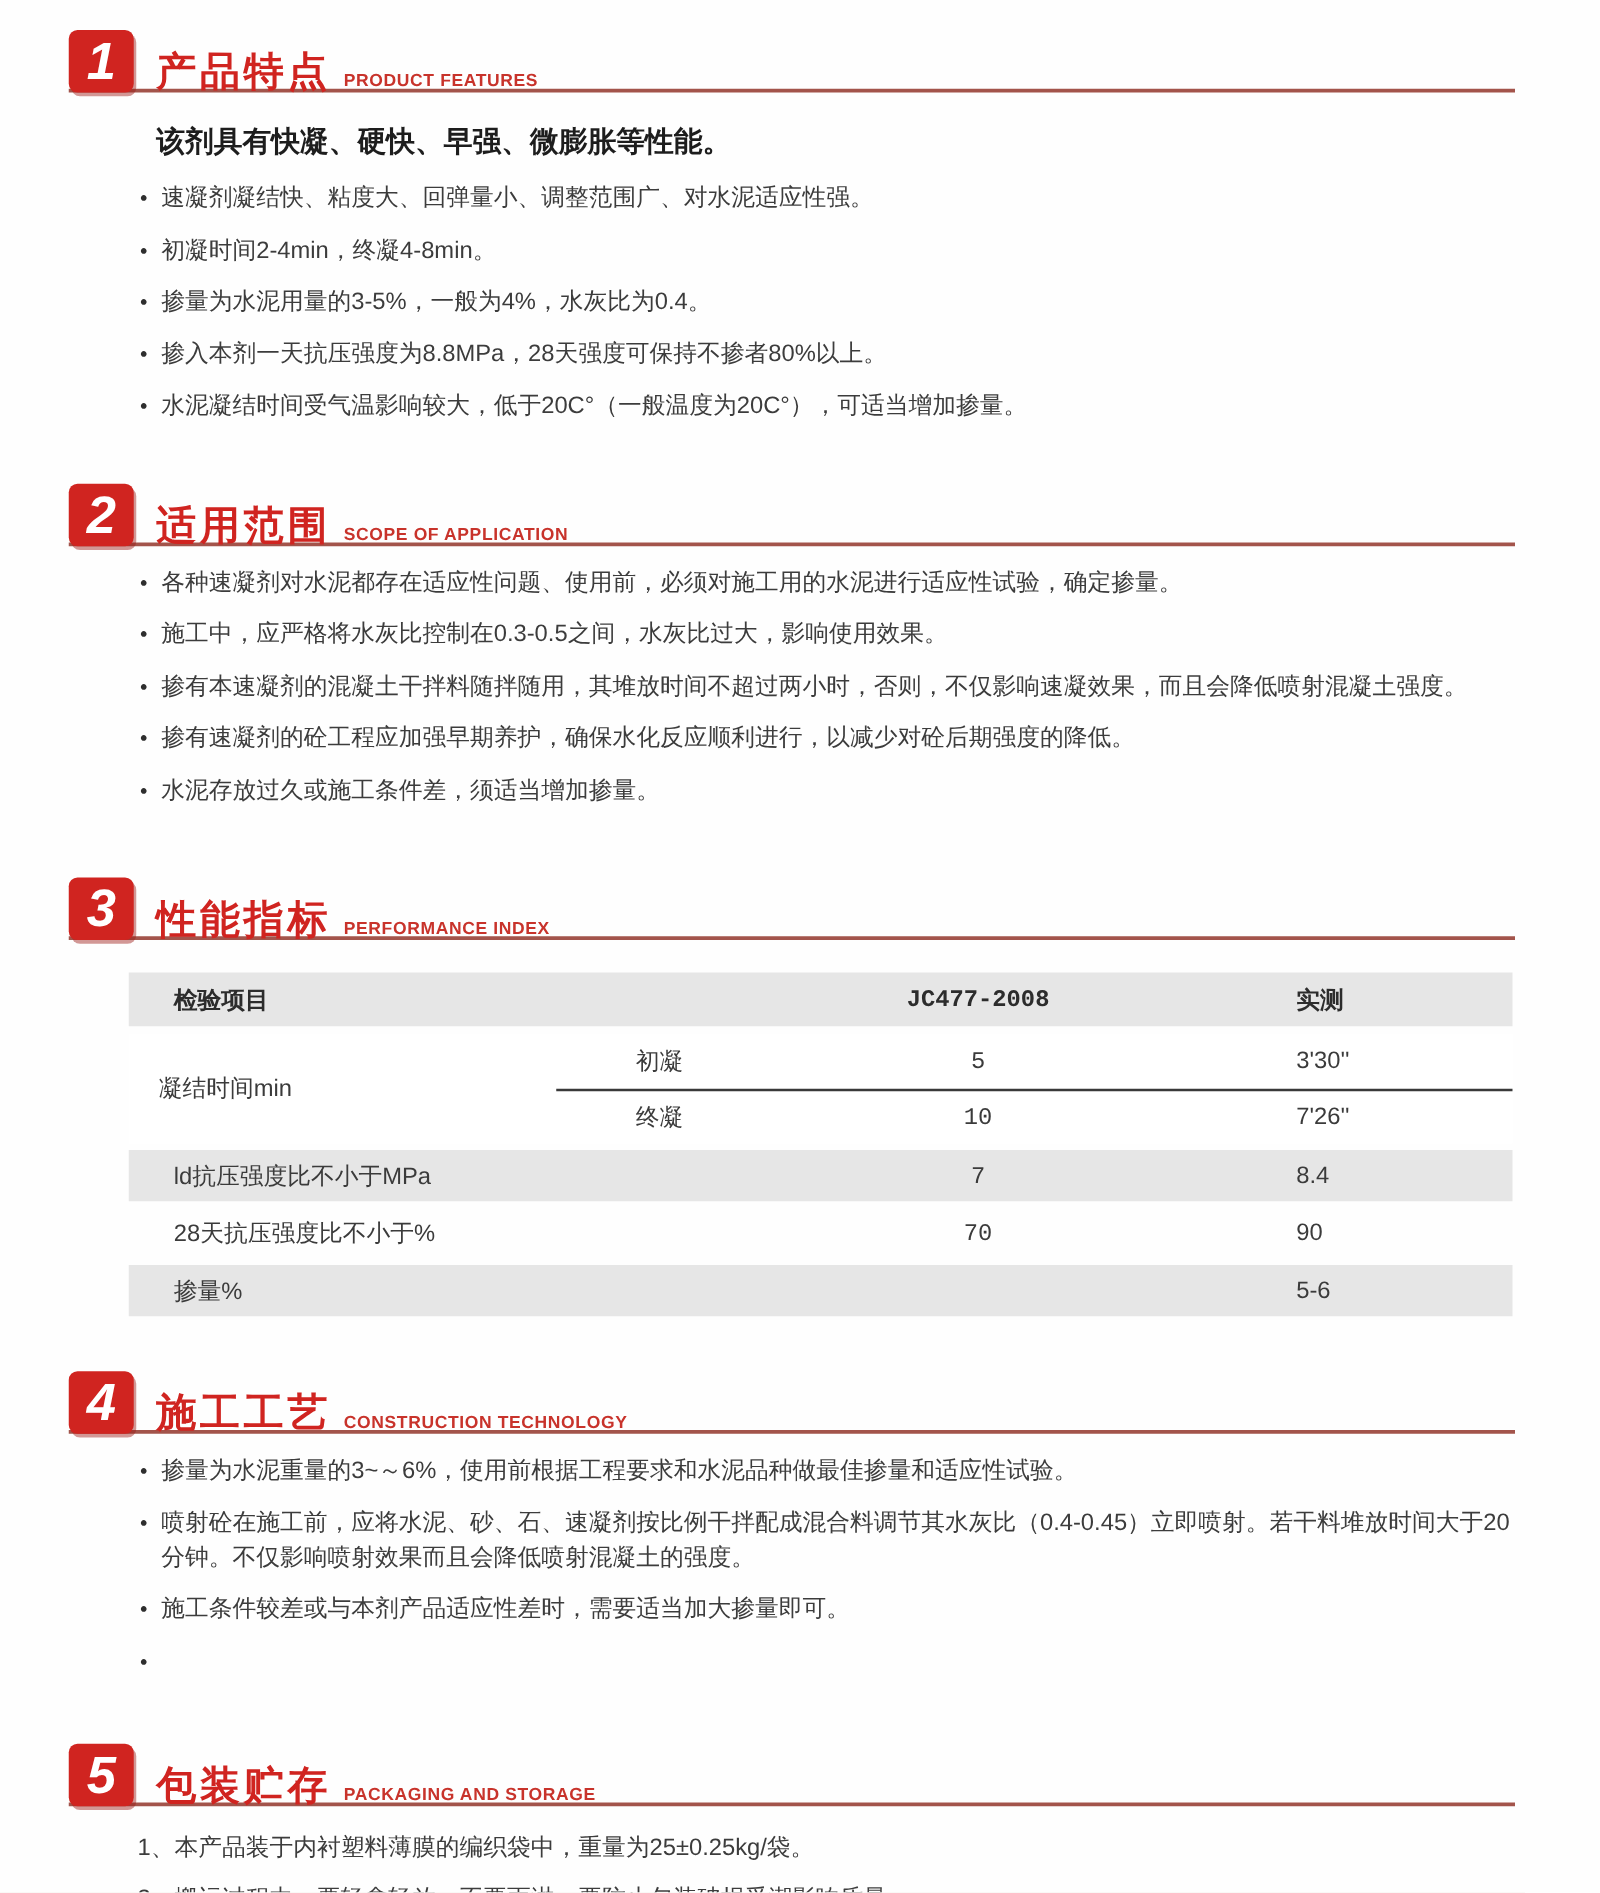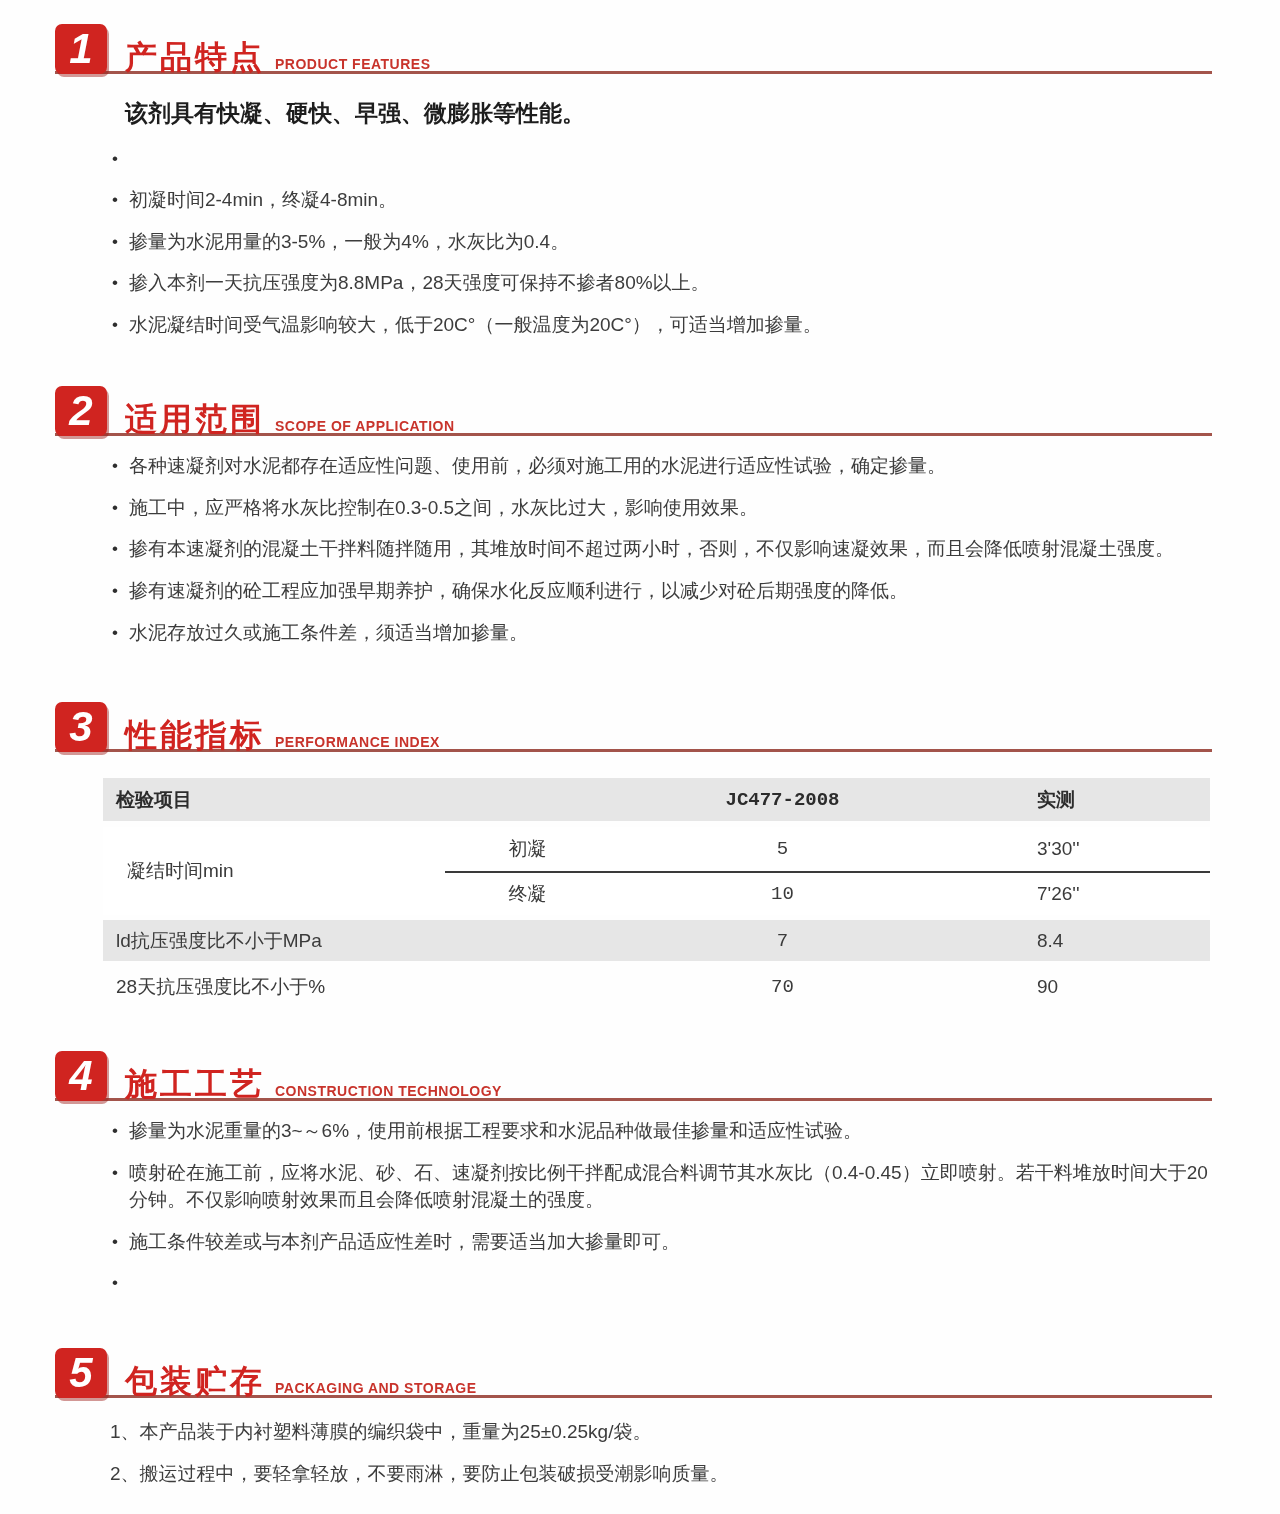--- a/index.html
+++ b/index.html
@@ -50,21 +50,21 @@
   }
   ul.bullets li .dot {
     flex:0 0 auto; margin-right:11px; font-size:17px; line-height:1.6; color:#2e2e2e;
   }
 
   
   .ptable { margin:26px 70px 0 103px; width:1107px; font-size:19px; }
   .prow { display:grid; grid-template-columns:342px 165px 345px 255px; align-items:center; }
   .prow.gray { background:#e6e6e6; }
   .prow.head { background:#e6e6e6; height:43px; font-weight:bold; color:#2c2c2c; margin-bottom:6px; }
-  .cell-item { padding-left:13px; }
+  .cell-item { padding-left:36px; }
   .cell-sub { text-align:center; }
   .cell-std { text-align:center;font-family:Liberation Mono, monospace; }
   .cell-meas { padding-left:82px; }
   .settime { display:grid; grid-template-columns:342px 765px; background:#fff; margin-bottom:5px; }
   .settime .label { padding-left:24px; display:flex; align-items:center; }
   .subrow { display:grid; grid-template-columns:165px 345px 255px; align-items:center; height:44px; }
   .subrow + .subrow { border-top:2px solid #3a3a3a; }
   .prow.datarow { height:41px; margin-bottom:5px; }
 
   
@@ -90,20 +90,21 @@
   <div class="sec1">
     <div class="sec-header">
       <div class="sec-badge">1</div>
       <div class="sec-title-zh">产品特点</div>
       <div class="sec-title-en">PRODUCT FEATURES</div>
     </div>
     <div class="intro">该剂具有快凝、硬快、早强、微膨胀等性能。</div>
     <ul class="bullets">
       <li>
           <span class="dot">•</span>
+          <span>速凝剂凝结快、粘度大、回弹量小、调整范围广、对水泥适应性强。</span>
         </li>
       <li>
           <span class="dot">•</span>
           <span>初凝时间2-4min，终凝4-8min。</span>
         </li>
       <li>
           <span class="dot">•</span>
           <span>掺量为水泥用量的3-5%，一般为4%，水灰比为0.4。</span>
         </li>
       <li>
@@ -184,20 +185,26 @@
         <div class="cell-sub"></div>
         <div class="cell-std">7</div>
         <div class="cell-meas">8.4</div>
       </div>
       <div class="prow datarow">
         <div class="cell-item">28天抗压强度比不小于%</div>
         <div class="cell-sub"></div>
         <div class="cell-std">70</div>
         <div class="cell-meas">90</div>
       </div>
+      <div class="prow datarow gray">
+        <div class="cell-item">掺量%</div>
+        <div class="cell-sub"></div>
+        <div class="cell-std"></div>
+        <div class="cell-meas">5-6</div>
+      </div>
     </div>
   </div>
 
   <div class="sec4">
     <div class="sec-header">
       <div class="sec-badge">4</div>
       <div class="sec-title-zh">施工工艺</div>
       <div class="sec-title-en">CONSTRUCTION TECHNOLOGY</div>
     </div>
     <ul class="bullets">

